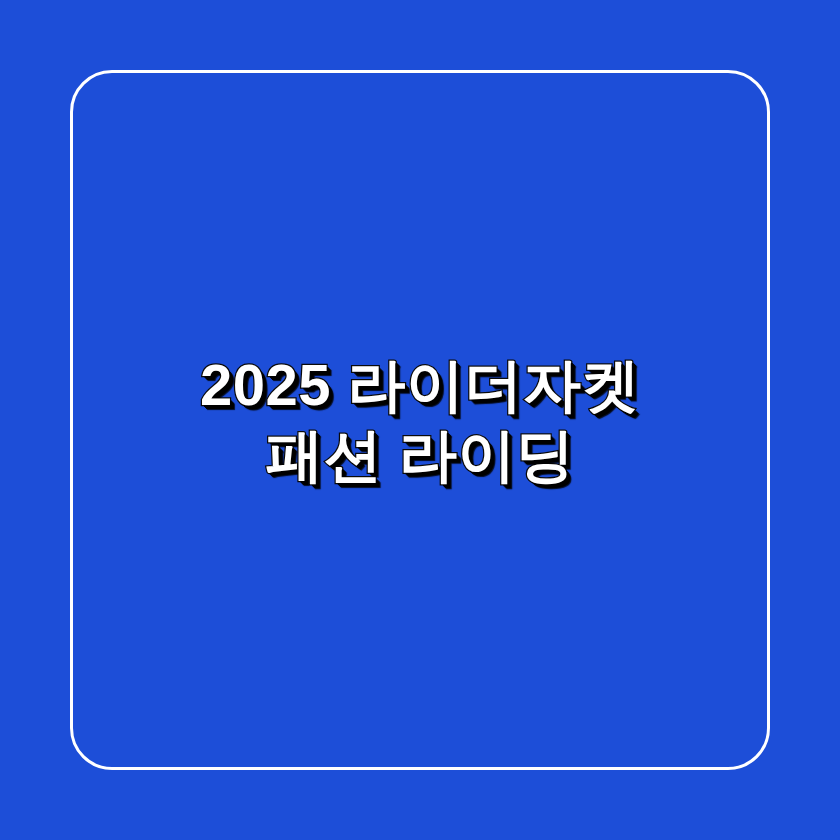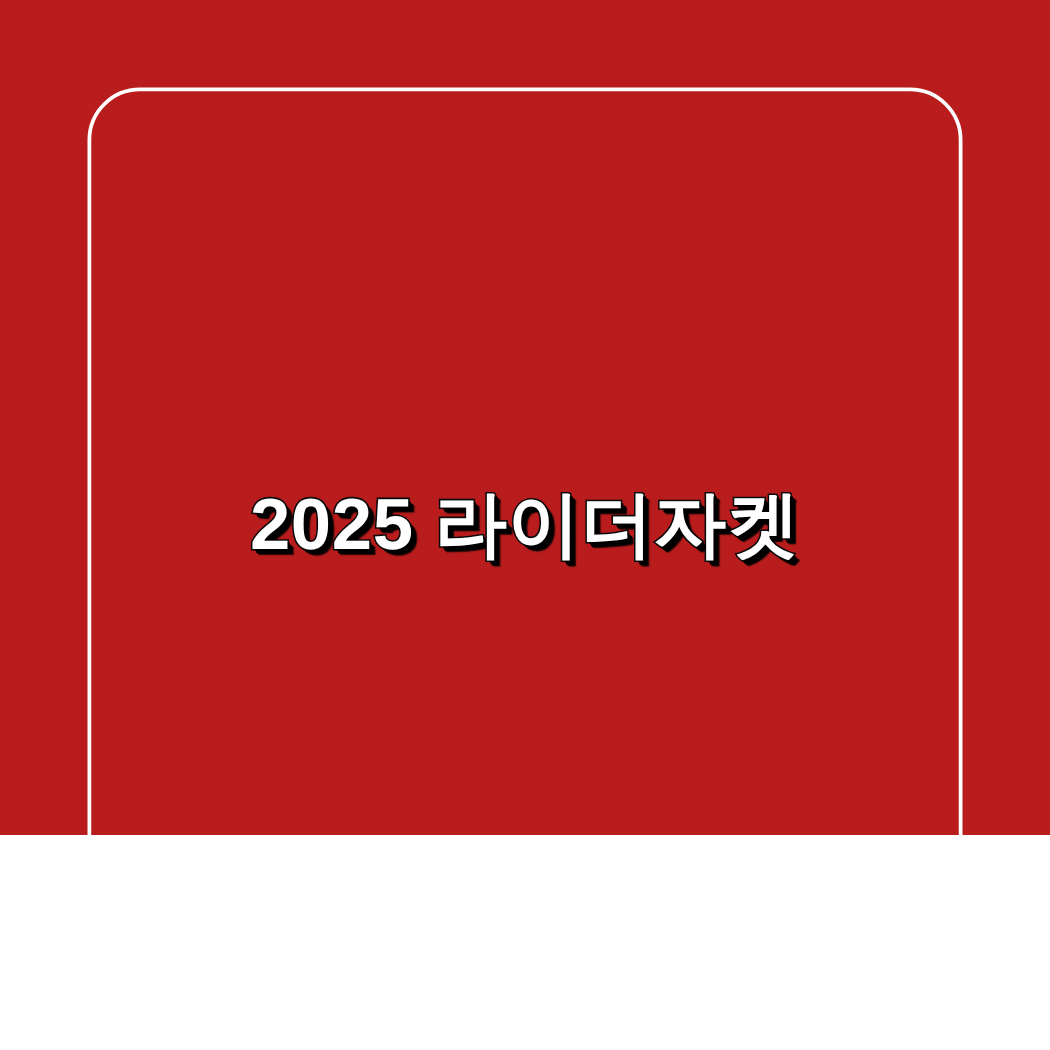--- a/index.html
+++ b/index.html
@@ -9,22 +9,22 @@
   body {
     width: 840px;
     height: 840px;
     overflow: hidden;
     font-family: "Liberation Sans", "DejaVu Sans", sans-serif;
   }
 
   #poster {
     position: relative;
     width: 840px;
-    height: 668px;
-    background: #b91c1c;
+    height: 840px;
+    background: #1d4ed8;
     box-sizing: border-box;
   }
 
   #frame {
     position: absolute;
     left: 70px;
     top: 70px;
     width: 700px;
     height: 700px;
     box-sizing: border-box;
@@ -68,15 +68,16 @@
 </style>
 </head>
 <body>
 
 <div id="poster">
 
   <div id="frame"></div>
 
   <div id="headline-block">
     <span class="headline-line">2025 라이더자켓</span>
+    <span class="headline-line">패션 라이딩</span>
   </div>
 
 </div>
 
 </body></html>

